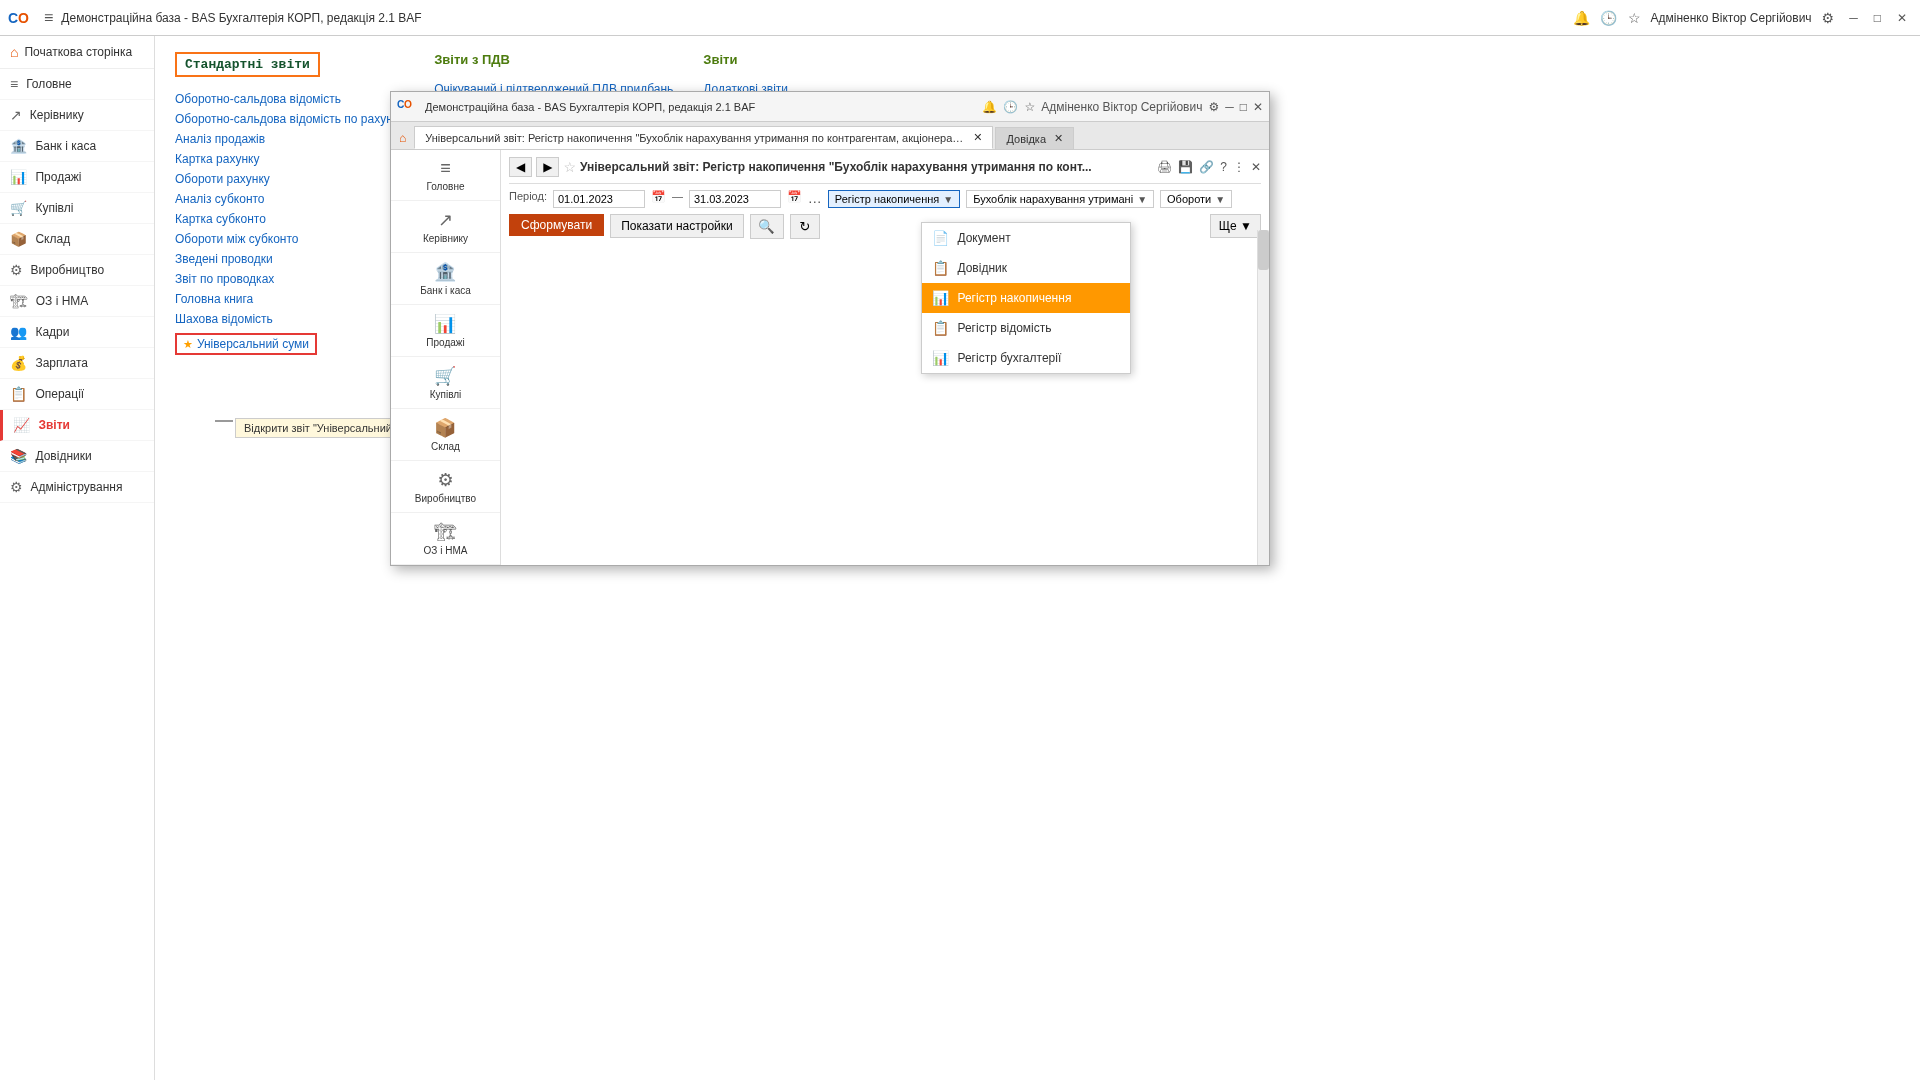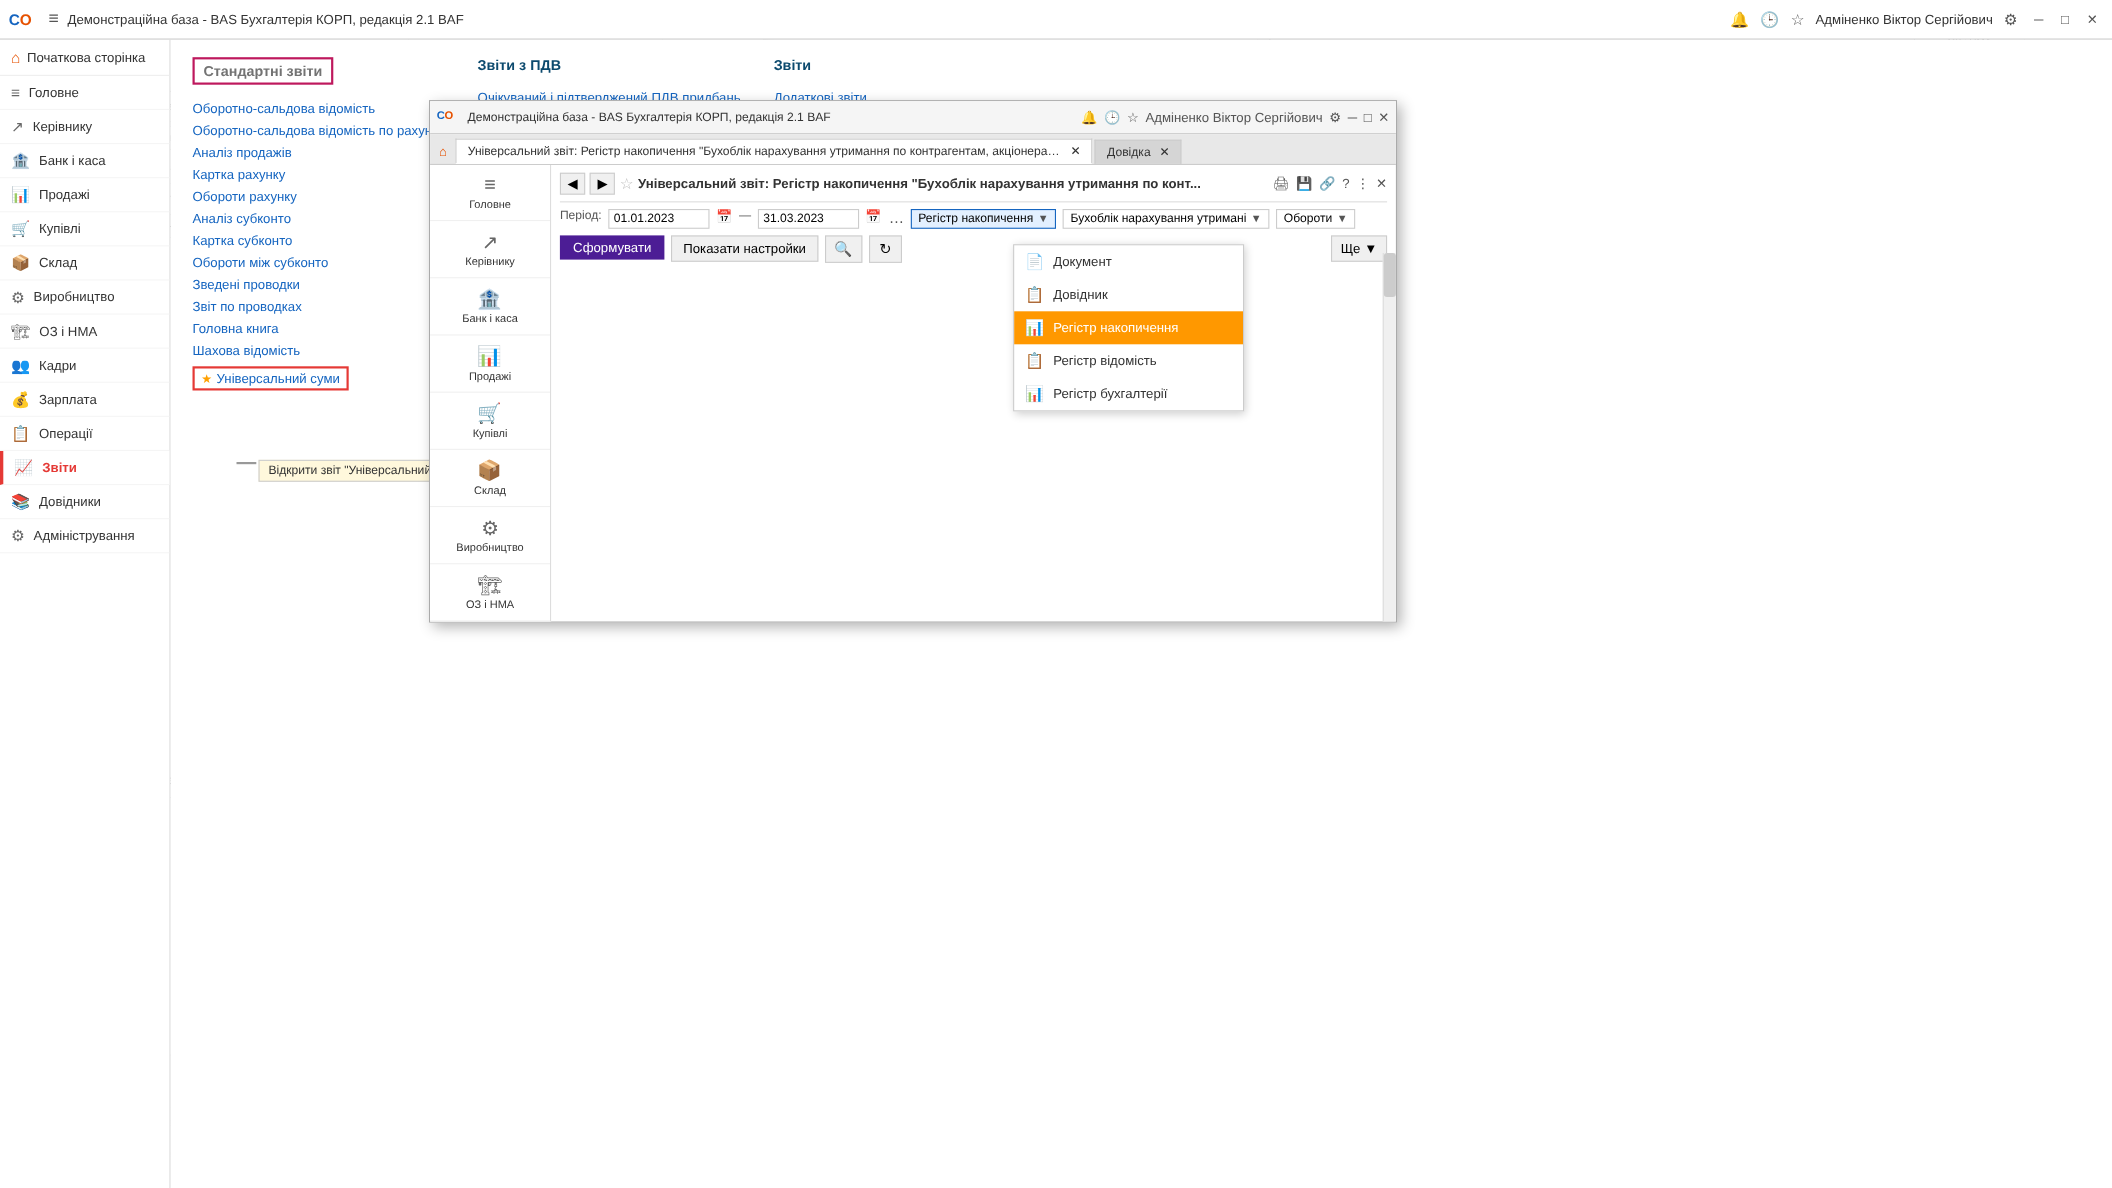--- a/index.html
+++ b/index.html
@@ -77,26 +77,27 @@
       display: flex; gap: 0;
     }
     .reports-col { min-width: 200px; padding-right: 30px; }
     .reports-col-header {
       font-size: 13px;
       font-weight: bold;
       margin-bottom: 12px;
       color: #333;
     }
     .reports-col-header.highlighted {
-      color: #737373;
-      border: 2px solid #be185d;
+      color: #14532d;
+      border: 2px solid #f97316;
       padding: 3px 8px;
       display: inline-block;
-    }
-    .reports-col-header.blue { color: #0c4a6e; }
+      font-family: Liberation Mono, monospace;
+    }
+    .reports-col-header.blue { color: #4d7c0f; }
     .report-item {
       font-size: 12px;
       color: #1565c0;
       cursor: pointer;
       padding: 3px 0;
       display: flex; align-items: center; gap: 4px;
     }
     .star-icon { color: #ffa000; font-size: 11px; }
 
     
@@ -267,21 +268,21 @@
       border: 1px solid #1565c0;
       background: #e8f0fe;
       padding: 2px 6px;
       font-size: 11px;
       cursor: pointer;
       display: flex; align-items: center; gap: 4px;
       position: relative;
     }
     .dropdown-arrow { font-size: 10px; color: #555; }
     .btn-form {
-      background: #4c1d95;
+      background: #c2410c;
       color: #fff;
       border: none;
       padding: 4px 12px;
       font-size: 12px;
       cursor: pointer;
     }
     .btn-settings {
       background: #f0f0f0;
       border: 1px solid #ccc;
       padding: 4px 10px;

